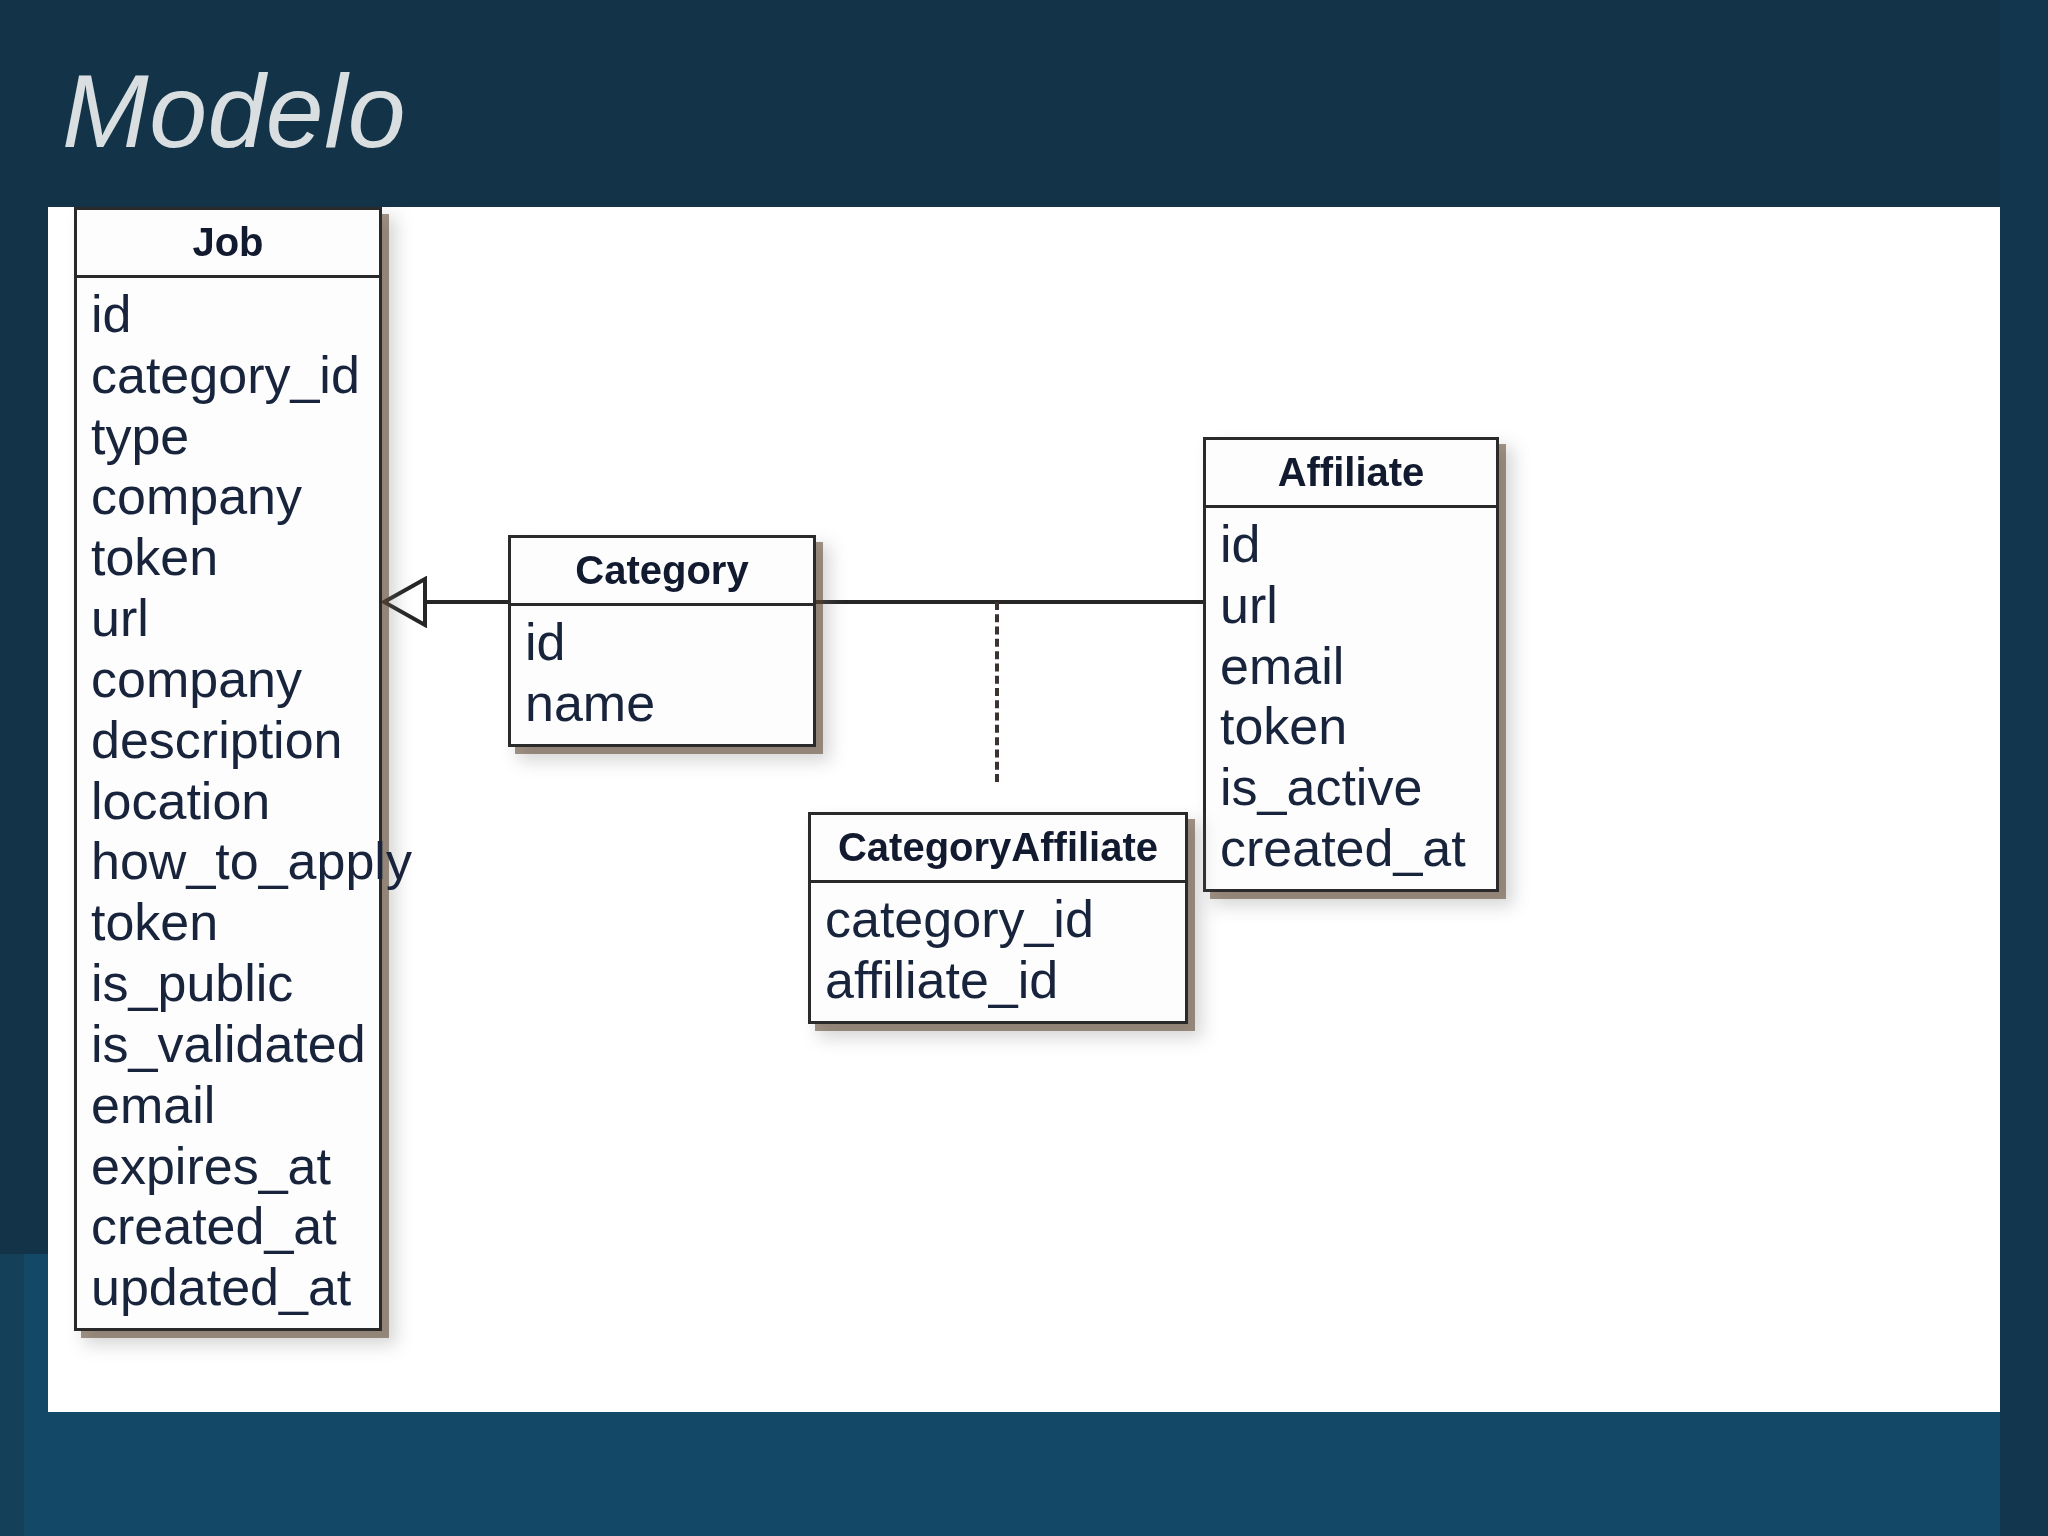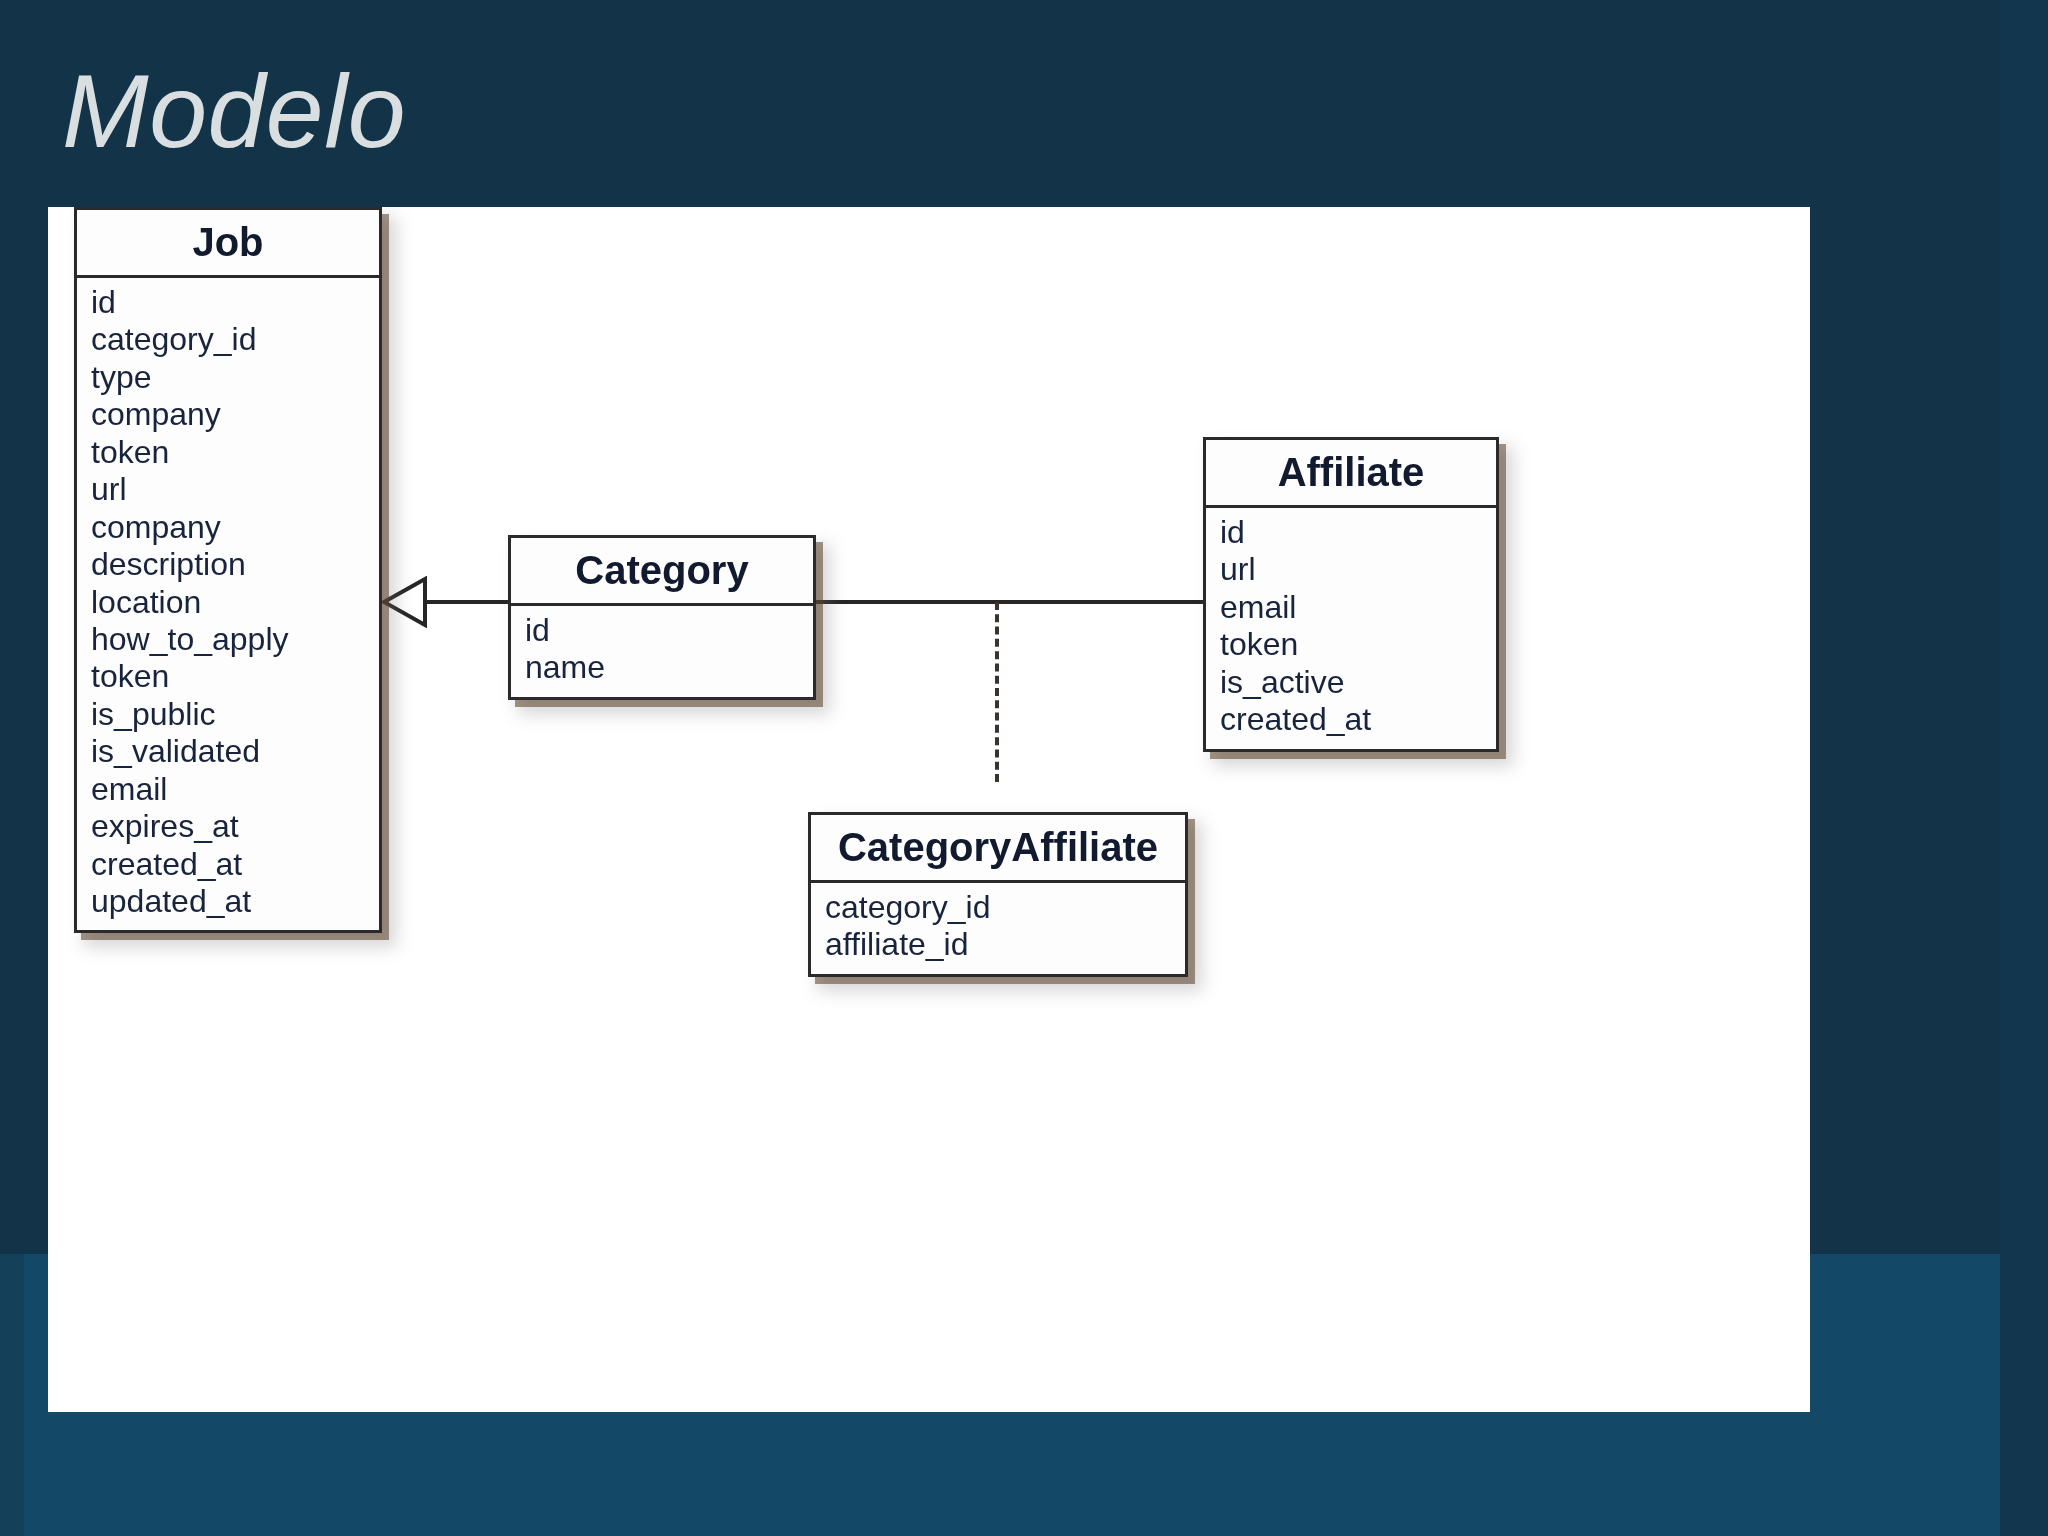--- a/index.html
+++ b/index.html
@@ -58,21 +58,21 @@
     letter-spacing: 0.5px;
     white-space: nowrap;
     font-style: italic;
   }
 
   
   #diagram-panel {
     position: absolute;
     left: 48px;
     top: 207px;
-    width: 1762px;
+    width: 1952px;
     height: 1205px;
     background: #ffffff;
     overflow: hidden;
   }
 
   
   .uml-box {
     position: absolute;
     background: #fdfdfd;
     border: 3px solid #2a2a2a;
@@ -87,21 +87,21 @@
     line-height: 1;
     color: #111a2e;
     padding: 12px 8px 13px 8px;
     border-bottom: 3px solid #2a2a2a;
     white-space: nowrap;
   }
   .uml-fields {
     padding: 6px 0 10px 0;
   }
   .uml-field {
-    font-size: 32px;
+    font-size: 52px;
     line-height: 1.17;
     color: #18233c;
     padding: 0 10px 0 14px;
     white-space: nowrap;
   }
 
   
   #box-job          { left: 26px;   top: 0px;   width: 308px; }
   #box-category     { left: 460px;  top: 328px; width: 308px; }
   #box-affiliate    { left: 1155px; top: 230px; width: 296px; }

